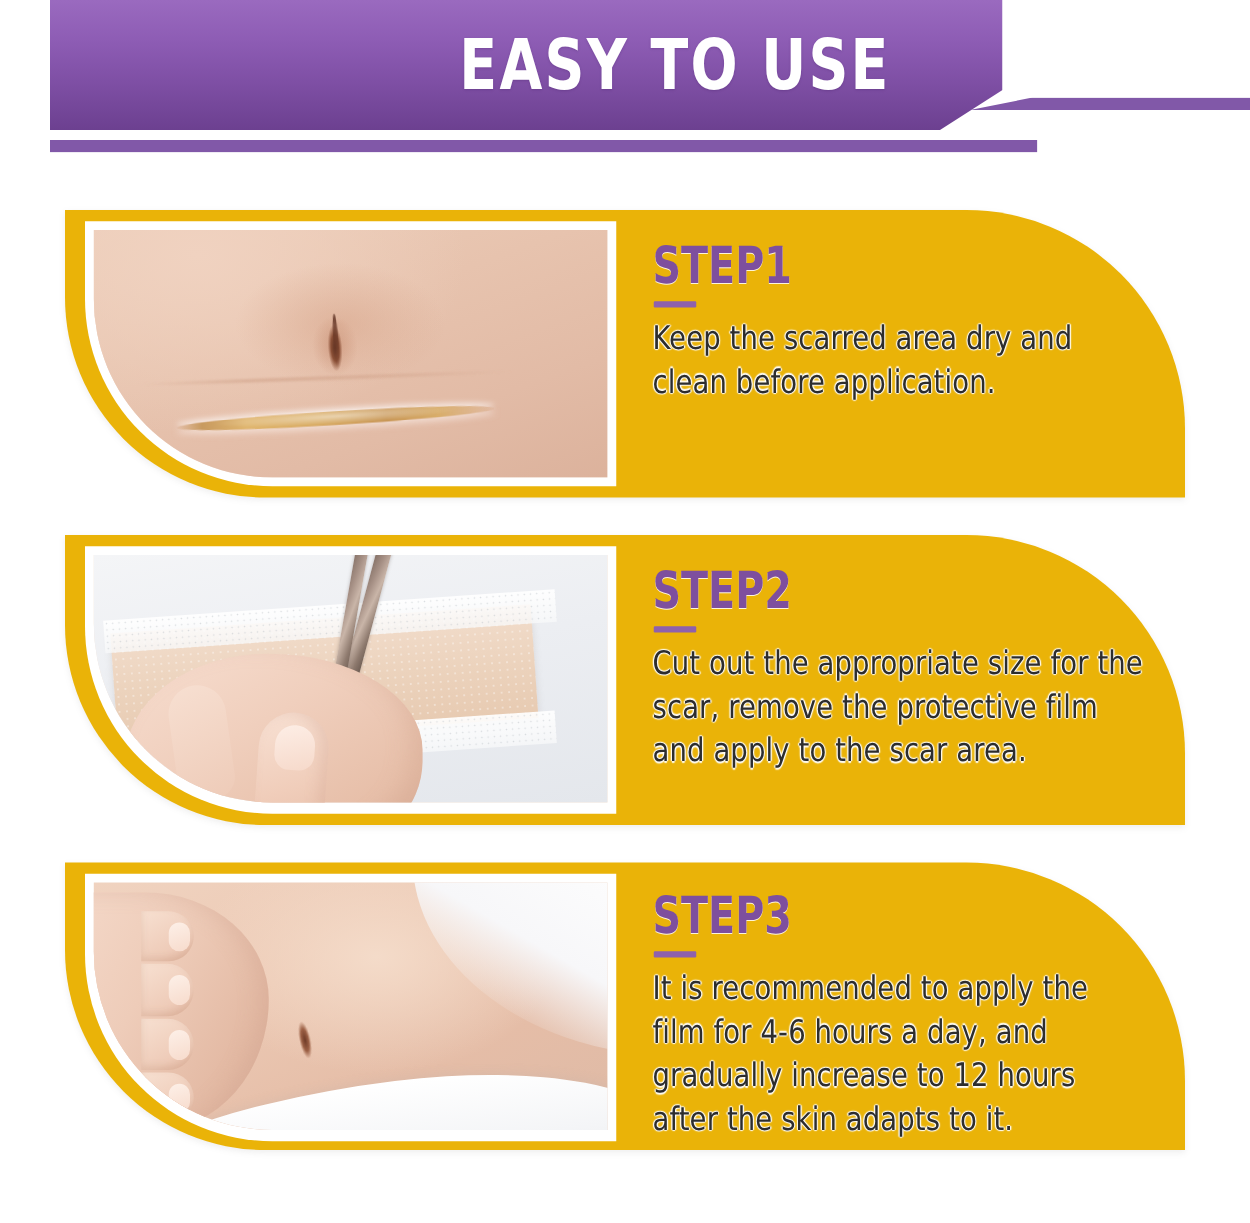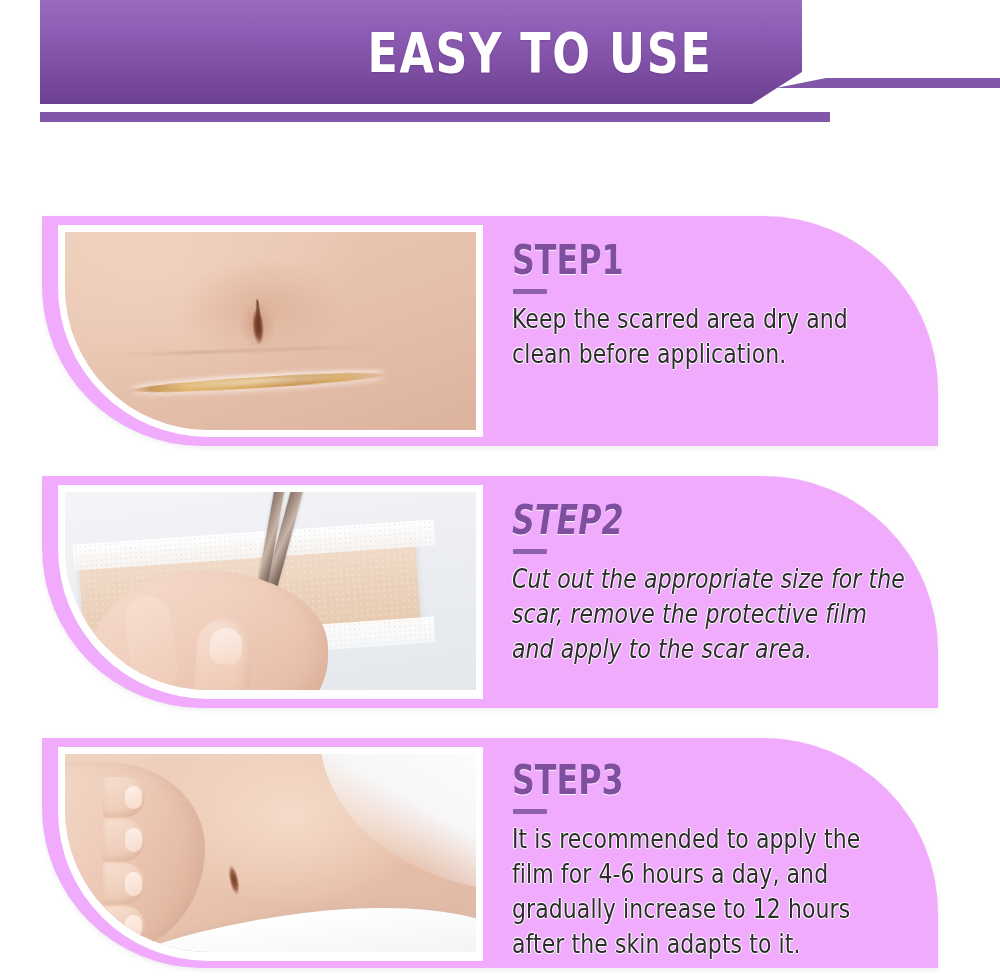--- a/index.html
+++ b/index.html
@@ -69,25 +69,24 @@
     line-height: 62px;
     transform: scaleX(0.88);
     transform-origin: center center;
     text-shadow: 0 1px 2px rgba(60,25,90,0.25);
     white-space: nowrap;
   }
 
   
   .card {
     position: absolute;
-    left: 42px;
+    left: 52px;
     width: 896px;
-    background: #f0abfc;
+    background: #eab308;
     box-shadow: 0 2px 5px rgba(120,120,120,0.13);
-    margin-top: 48px;
   }
 
   
   .card-1 { top: 168px; height: 230px; border-top-right-radius: 175px; border-bottom-left-radius: 160px; }
   .card-2 { top: 428px; height: 232px; border-top-right-radius: 175px; border-bottom-left-radius: 160px; }
   .card-3 { top: 690px; height: 230px; border-top-right-radius: 175px; border-bottom-left-radius: 160px; text-decoration: underline; }
 
   .card-photo-frame {
     position: absolute;
     left: 16px;
@@ -335,21 +334,21 @@
     font-size: 26px;
     line-height: 35px;
     color: #2d2d2d;
     letter-spacing: 0.1px;
     transform: scaleX(0.94);
     transform-origin: left top;
     text-shadow:
       1px 0 1px #ffffff, -1px 0 1px #ffffff,
       0 1px 1px #ffffff, 0 -1px 1px #ffffff;
   }
-  .card-2 .card-text { top: 22px; font-style: italic; }
+  .card-2 .card-text { top: 22px; }
   .card-3 .card-text { top: 20px; }
 </style>
 </head>
 <body>
 
 <div id="page">
 
   <div class="banner">
     <div class="banner-block"></div>
     <div class="banner-bar-left"></div>

